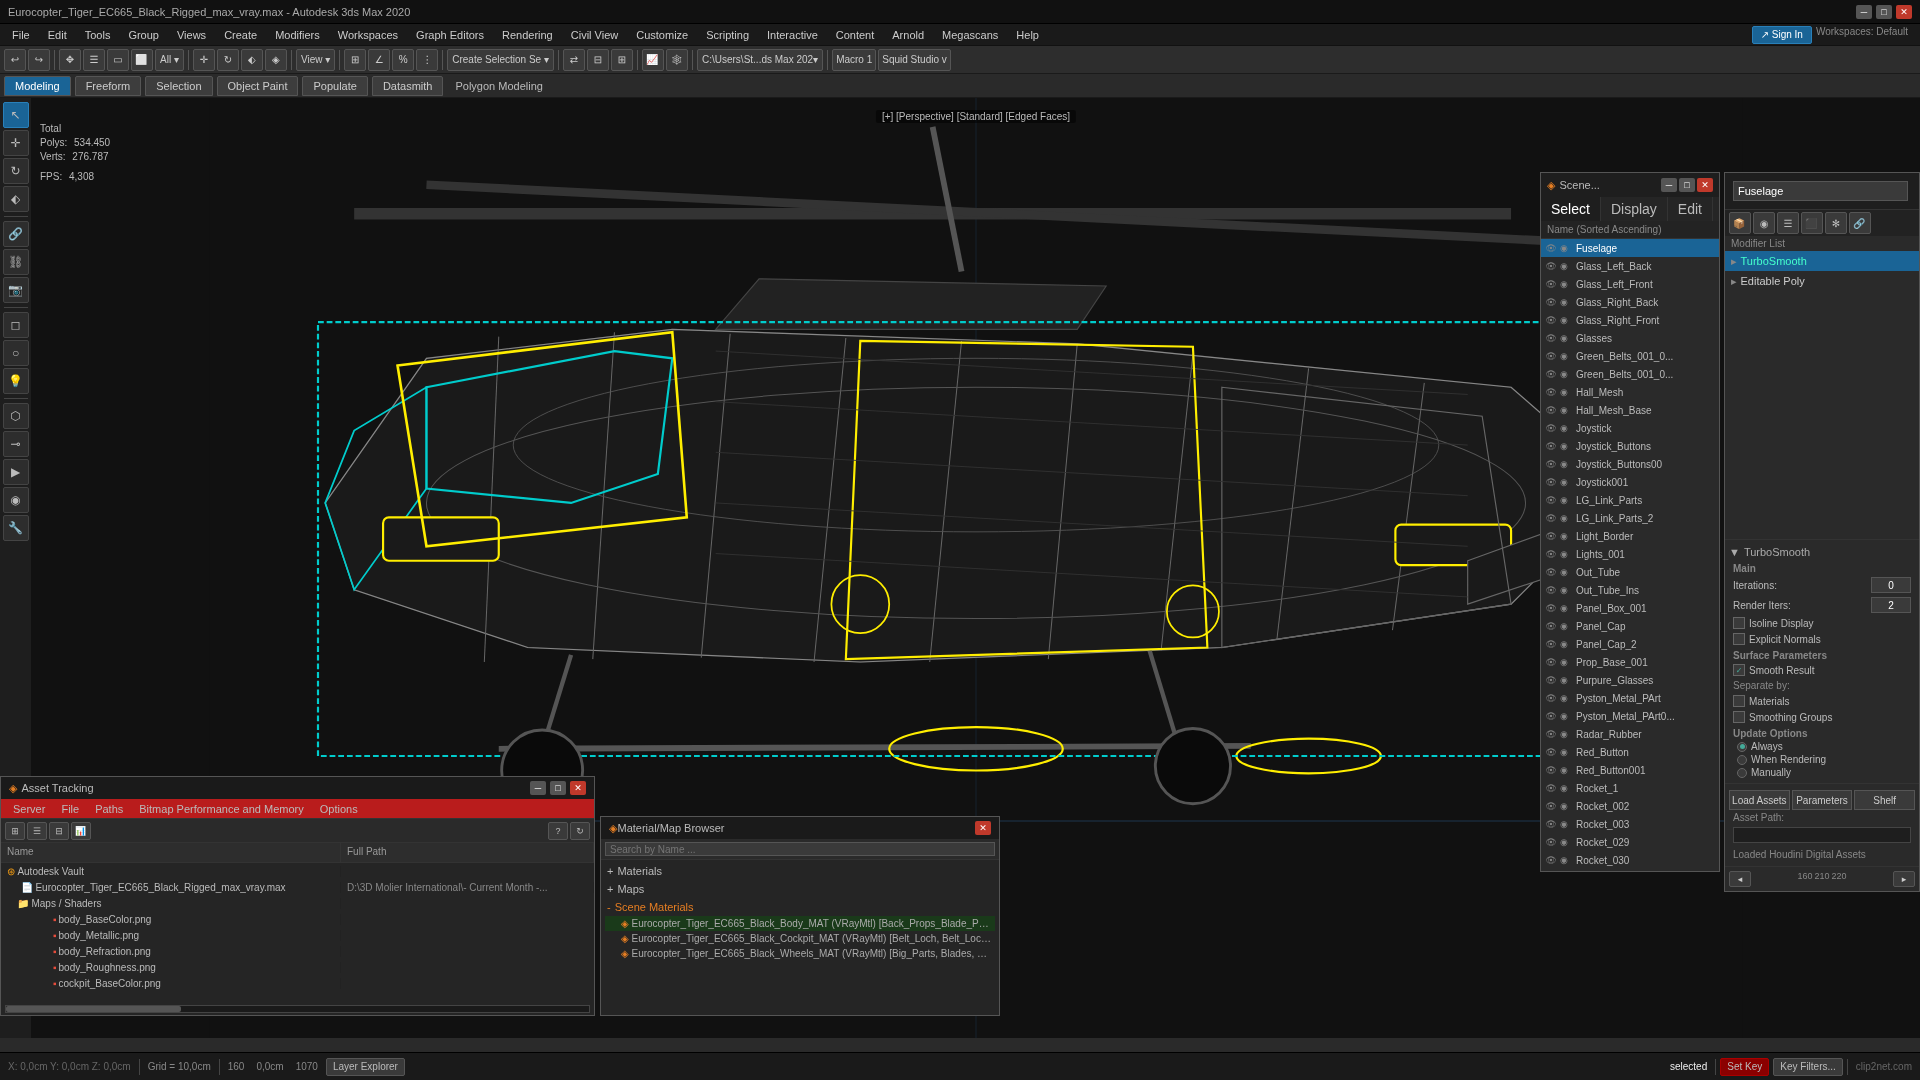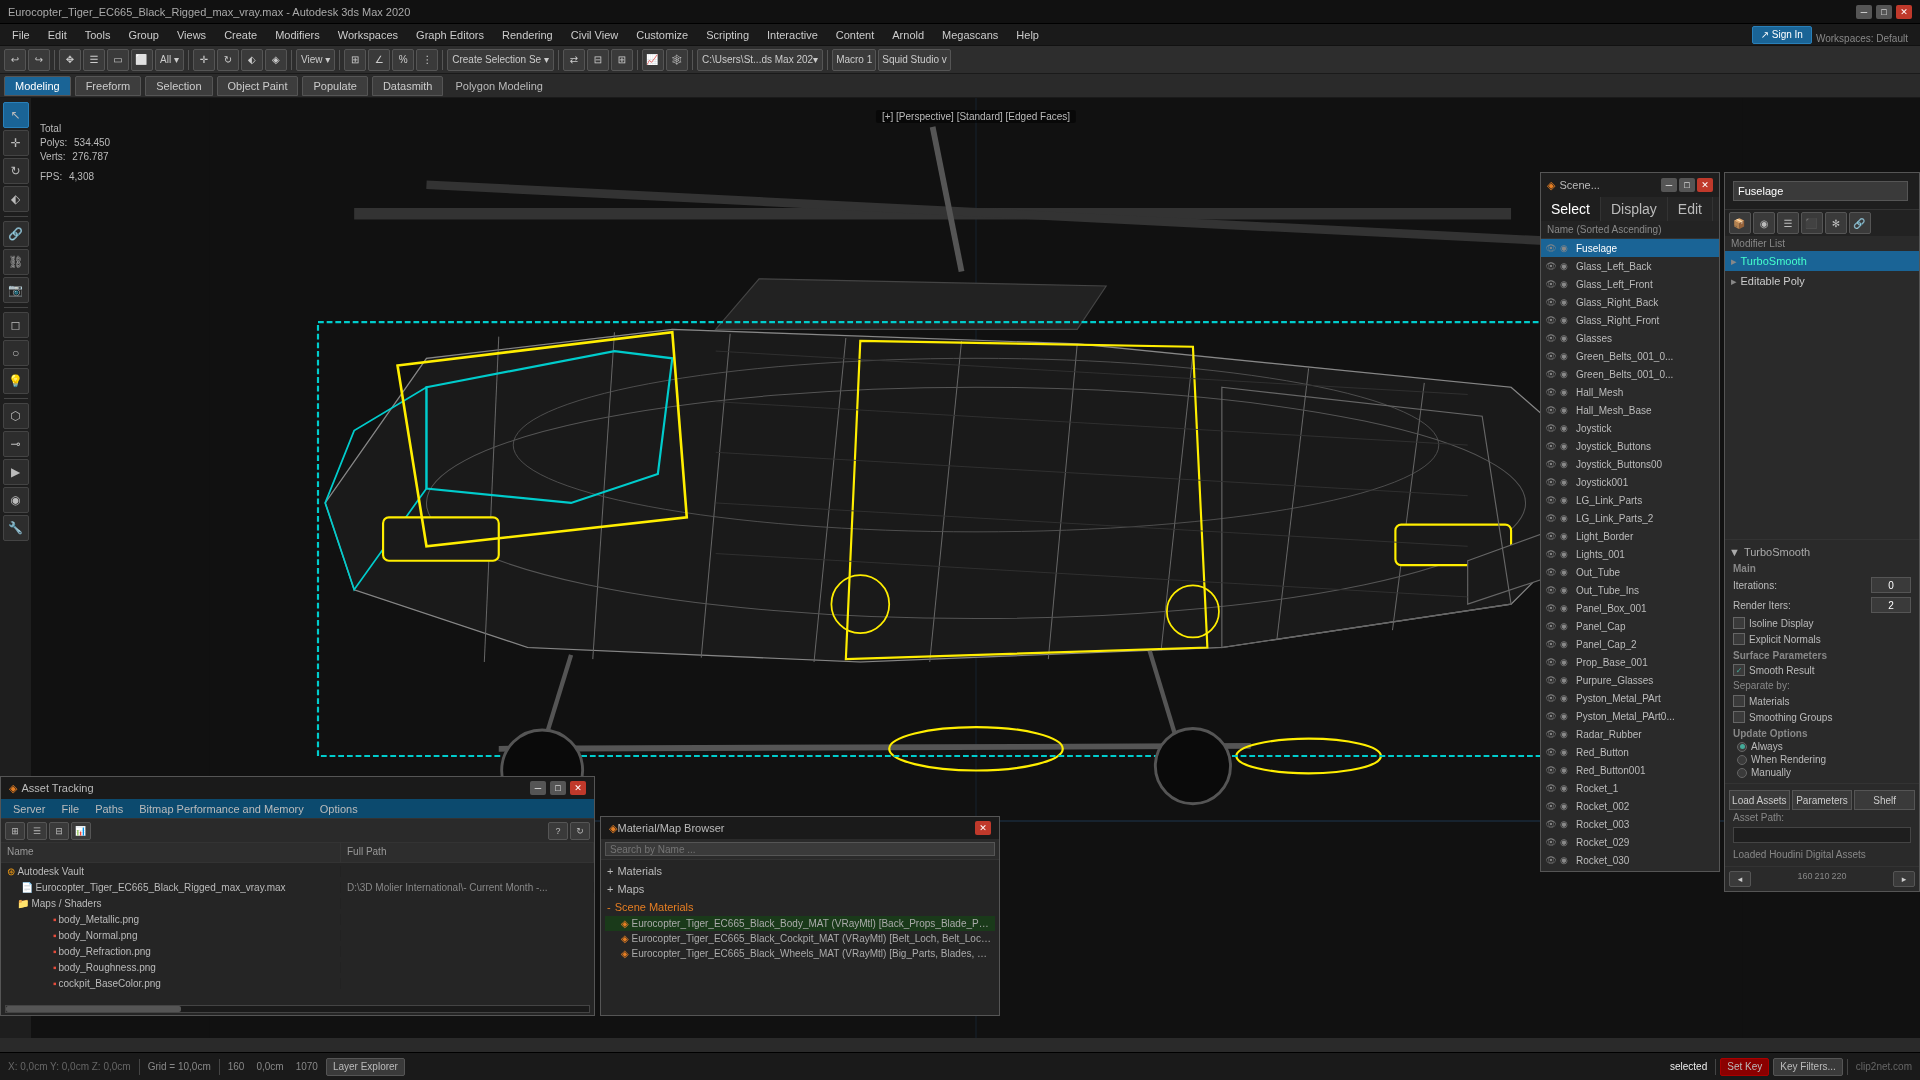--- a/index.html
+++ b/index.html
@@ -369,21 +369,21 @@
       display: flex;
       align-items: center;
       padding: 0 8px;
       font-size: 11px;
       color: #bbb;
       gap: 4px;
     }
     #at-titlebar .at-title { flex: 1; }
     #at-menubar {
       height: 20px;
-      background: #0c4a6e;
+      background: #b91c1c;
       display: flex;
       align-items: center;
       padding: 0 4px;
       gap: 0;
       border-bottom: 1px solid #333;
     }
     .at-menu { padding: 2px 8px; font-size: 11px; color: #bbb; cursor: pointer; }
     #at-toolbar {
       height: 24px;
       background: #2a2a2a;
@@ -599,21 +599,21 @@
     }
     #houdini-label {
       font-size: 10px;
       color: #888;
       padding: 4px 4px 2px;
     }
 
     
     #signin-area {
       display: flex;
-      align-items: flex-end;
+      align-items: flex-start;
       gap: 4px;
       margin-left: auto;
       margin-right: 8px;
     }
     .signin-btn {
       height: 18px;
       padding: 0 8px;
       background: #1a6496;
       border: 1px solid #2980b9;
       border-radius: 2px;
@@ -1237,27 +1237,27 @@
         <div class="at-cell at-cell-path">D:\3D Molier International\- Current Month -...</div>
       </div>
       <div class="at-row">
         <div class="at-cell at-cell-name at-indent2">
           <span class="at-folder">📁</span>Maps / Shaders
         </div>
         <div class="at-cell at-cell-path"></div>
       </div>
       <div class="at-row">
         <div class="at-cell at-cell-name at-indent3">
-          <span class="at-icon">▪</span>body_Metallic.png
+          <span class="at-icon">▪</span>body_BaseColor.png
         </div>
         <div class="at-cell at-cell-path"></div>
       </div>
       <div class="at-row">
         <div class="at-cell at-cell-name at-indent3">
-          <span class="at-icon">▪</span>body_Normal.png
+          <span class="at-icon">▪</span>body_Metallic.png
         </div>
         <div class="at-cell at-cell-path"></div>
       </div>
       <div class="at-row">
         <div class="at-cell at-cell-name at-indent3">
           <span class="at-icon">▪</span>body_Refraction.png
         </div>
         <div class="at-cell at-cell-path"></div>
       </div>
       <div class="at-row">

